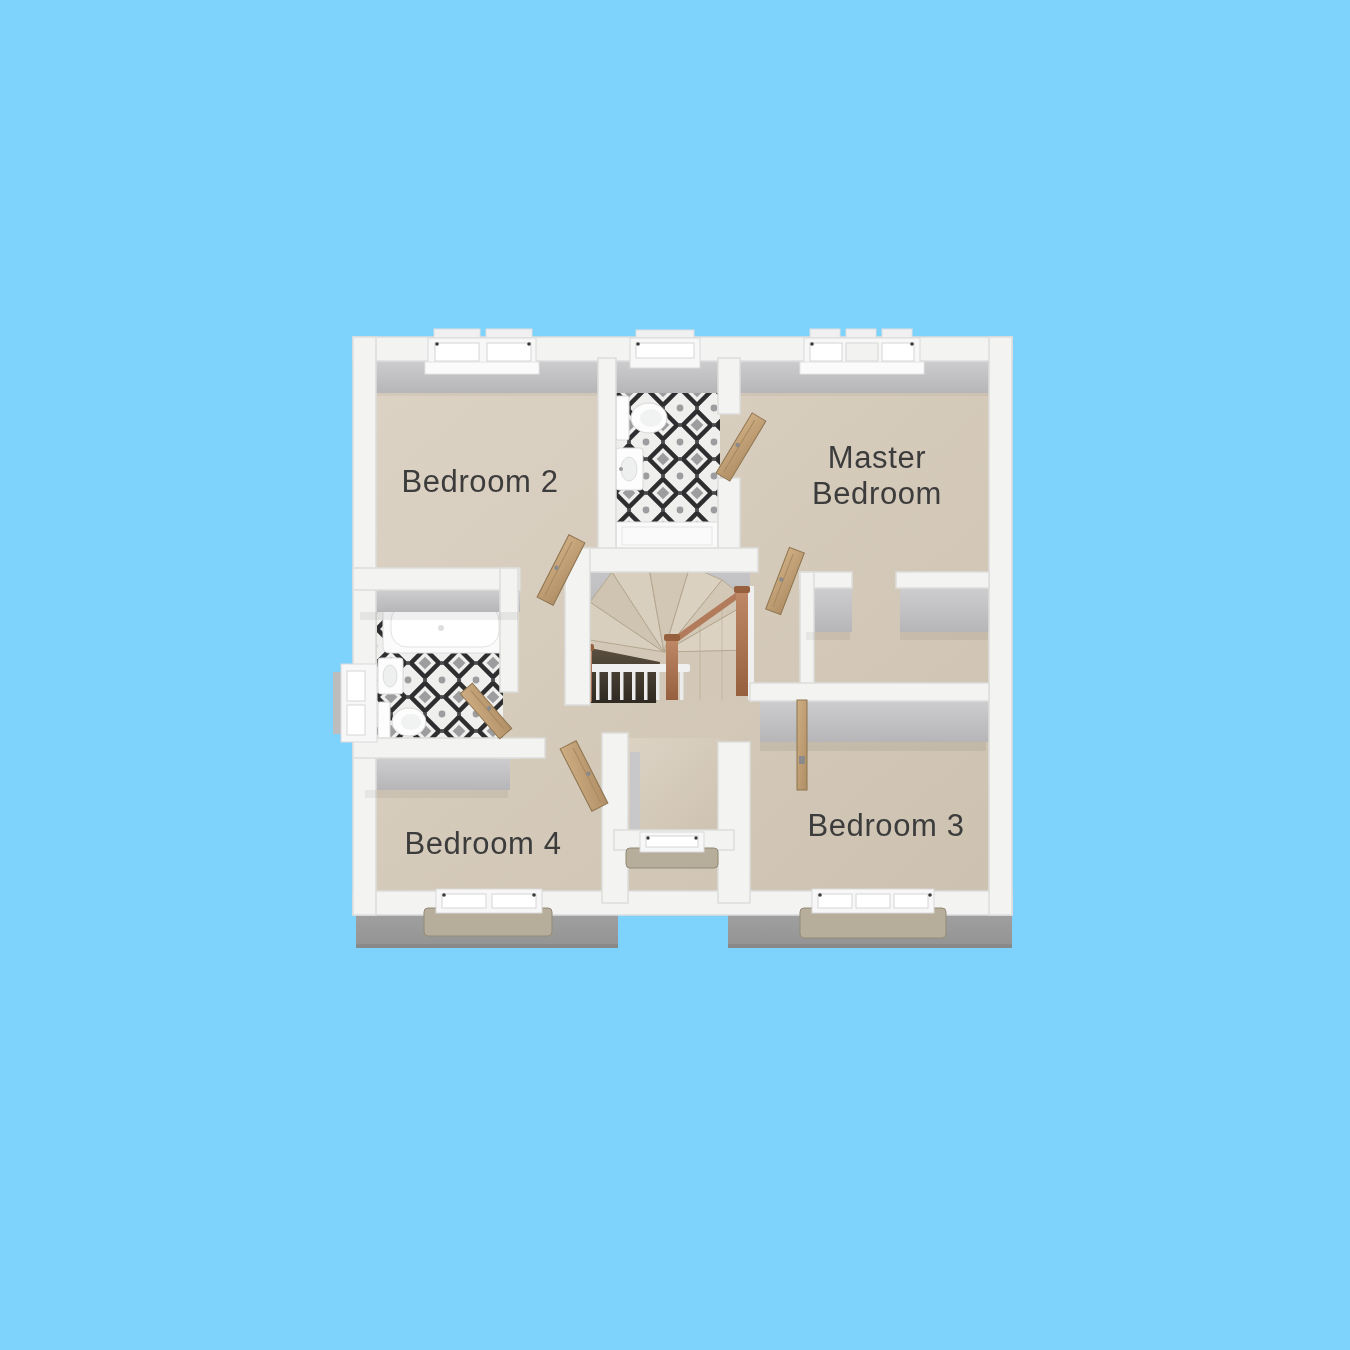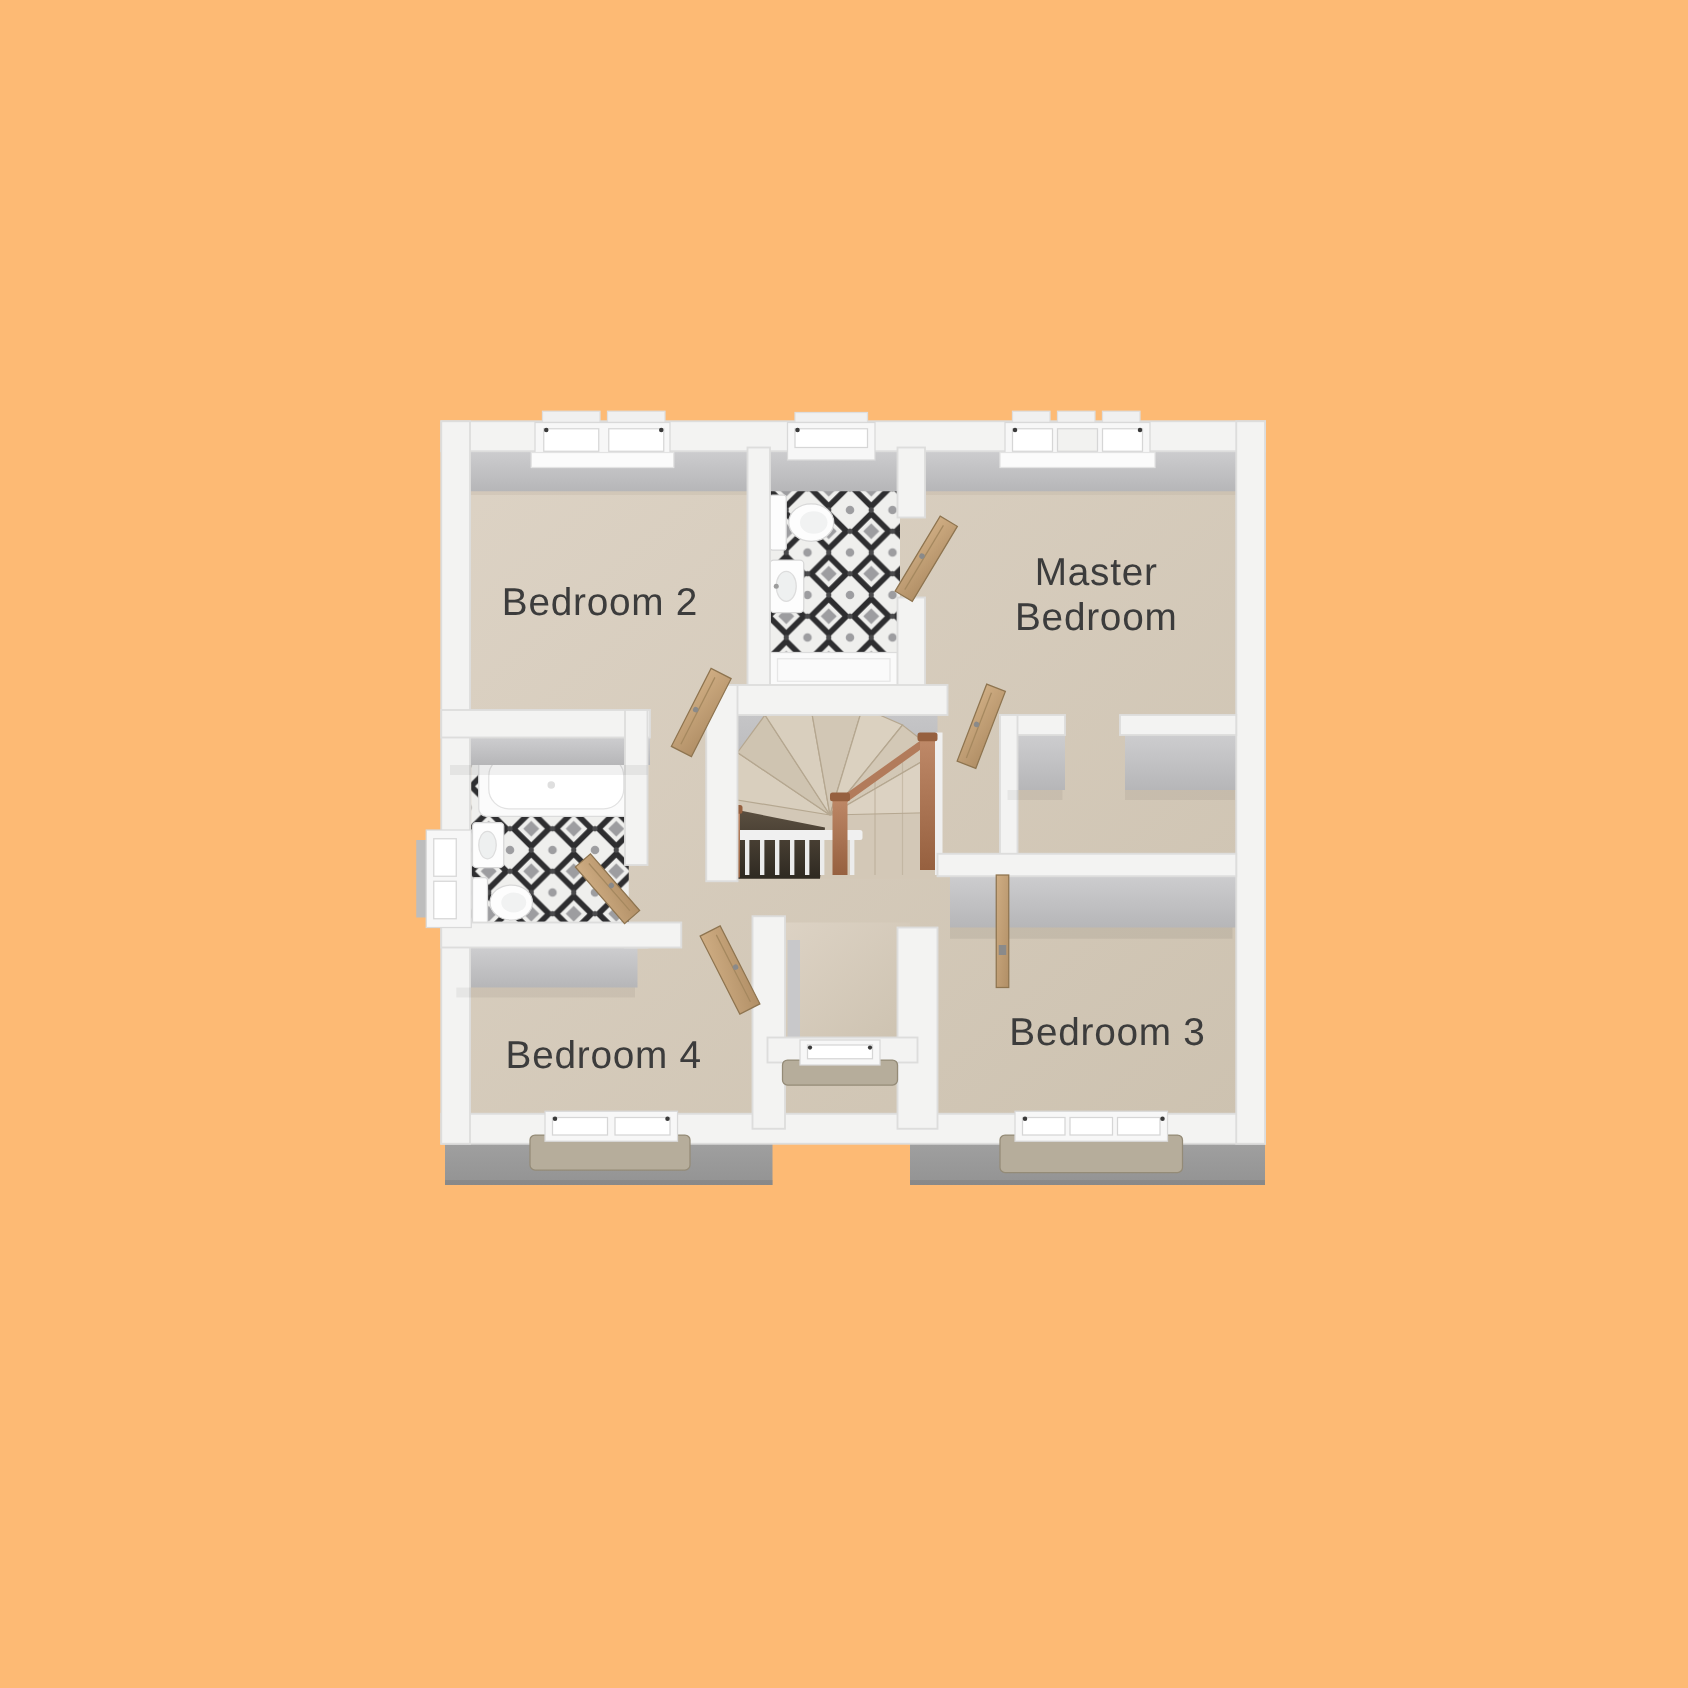--- a/index.html
+++ b/index.html
@@ -1,16 +1,16 @@
 <!DOCTYPE html>
 <html><head>
 <meta charset="utf-8">
 <style>
   html,body{margin:0;padding:0;background:#ffffff;}
-  .canvas{position:relative;width:1350px;height:1350px;background:#fdba74;overflow:hidden;
+  .canvas{position:relative;width:1350px;height:1350px;background:#7dd3fc;overflow:hidden;
           font-family:"Liberation Sans", sans-serif;}
   svg{display:block}
   .room-label{fill:#3c3c3c;font-family:"Liberation Sans", sans-serif;font-size:31px;
               font-weight:500;letter-spacing:0.6px;text-anchor:middle;}
 </style>
 </head>
 <body>
 
 <div class="canvas">
 <svg width="1350" height="1350" viewBox="0 0 1350 1350">

